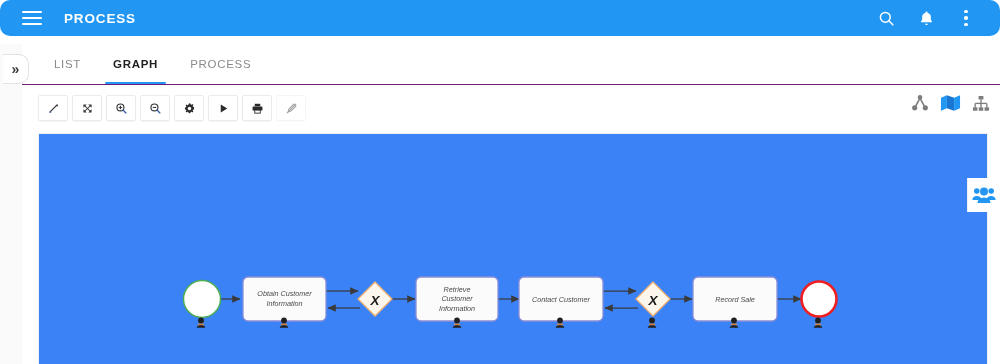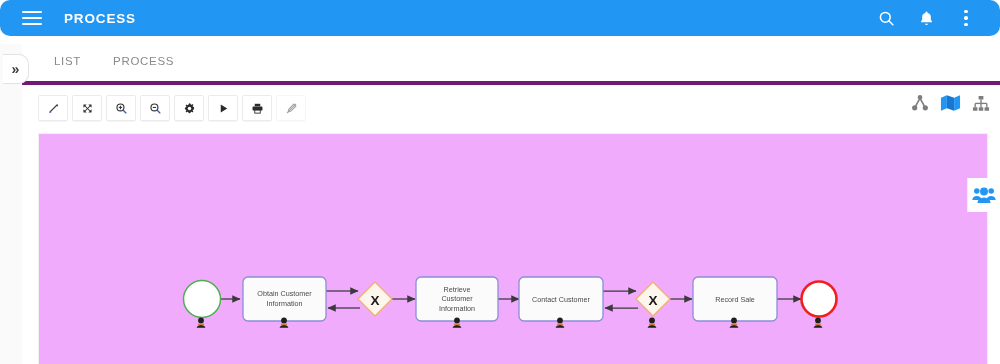--- a/index.html
+++ b/index.html
@@ -54,21 +54,21 @@
     border-radius:0 10px 10px 0;
     display:flex;align-items:center;justify-content:center;
     font-size:14px;font-weight:bold;color:#3c3c3c;
     cursor:pointer;z-index:5;
     box-sizing:border-box;
   }
 
   
   .tabstrip{
     position:absolute;left:22px;top:44px;width:978px;height:41px;
-    background:#ffffff;border-bottom:4px solid #701a75;
+    background:#ffffff;border-bottom:1px solid #701a75;
     display:flex;align-items:flex-end;
     box-sizing:border-box;
   }
   .tab{
     height:41px;display:flex;align-items:center;justify-content:center;
     padding:0 14px;margin:0 2px;
     font-size:11.5px;letter-spacing:.7px;color:#8a8a8a;
     cursor:pointer;position:relative;box-sizing:border-box;
   }
   .tab:first-child{margin-left:18px;}
@@ -103,21 +103,21 @@
   .viewicons{
     position:absolute;right:10px;top:94px;display:flex;align-items:center;gap:11px;
     z-index:4;
   }
   .viewicons .vbtn{cursor:pointer;display:flex;align-items:center;justify-content:center;}
 
   
   .canvas{
     position:absolute;left:38px;top:133px;right:12px;bottom:0;
     border:1px solid #f1f1f1;border-bottom:none;
-    background:#f0abfc;overflow:hidden;box-sizing:border-box;
+    background:#3b82f6;overflow:hidden;box-sizing:border-box;font-style:italic;
   }
   .canvas svg{position:absolute;left:0;top:0;}
 
   
   .people-widget{
     position:absolute;right:0px;top:178px;width:32px;height:34px;
     display:flex;align-items:center;justify-content:center;
     background:#ffffff;cursor:pointer;z-index:6;
     border-left:1px solid #f0f0f0;
   }
@@ -161,20 +161,21 @@
           </div>
       </div>
     </div>
   </div>
 
   <div class="left-rail"></div>
   <div class="rail-expand">»</div>
 
   <div class="tabstrip">
     <div class="tab">LIST</div>
+    <div class="tab active">GRAPH</div>
     <div class="tab">PROCESS</div>
   </div>
 
   <div class="panel"></div>
 
   <div class="gtoolbar">
 
     <div class="tbtn">
       <svg width="13" height="13" viewBox="0 0 16 16">
         <line x1="3.2" y1="12.8" x2="12.4" y2="3.6" stroke="#333" stroke-width="1.5"></line>

